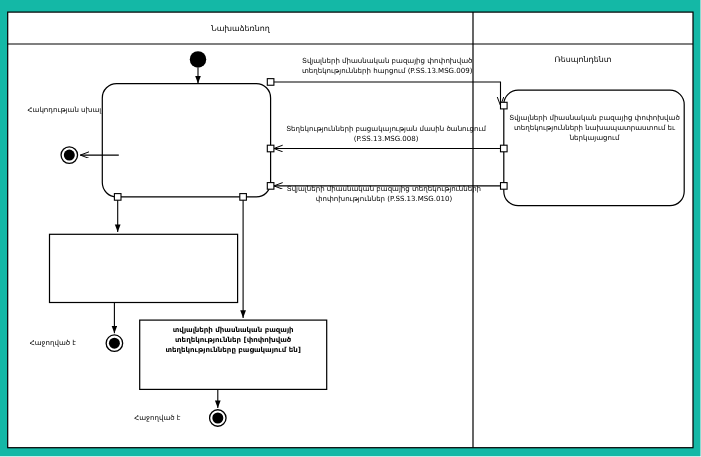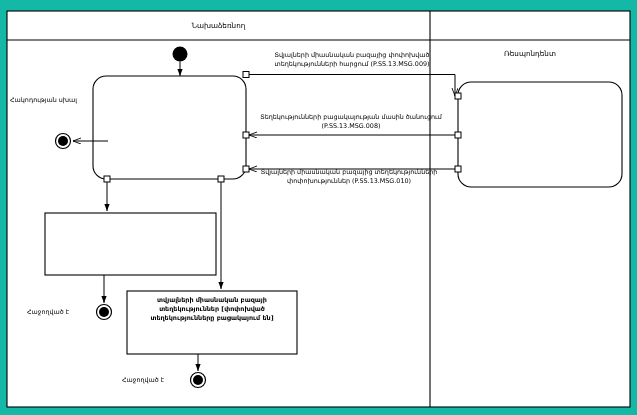--- a/index.html
+++ b/index.html
@@ -112,28 +112,29 @@
 
     <line x1="198" y1="354" x2="198" y2="371" stroke="#000" stroke-width="1" marker-end="url(#arrowSolid)"></line>
     <circle cx="198" cy="380" r="7.5" fill="#ffffff" stroke="#000" stroke-width="1.2"></circle>
     <circle cx="198" cy="380" r="5" fill="#000"></circle>
   </svg>
 
   <div class="hdr" style="left:7px; top:21px; width:423px;">Նախաձեռնող</div>
   <div class="hdr" style="left:430px; top:21px; width:200px;margin-top:28px;">Ռեսպոնդենտ</div>
 
 
+  <div class="act-text" style="left:462px; top:103px; width:157px;">Տվյալների միասնական բազայից փոփոխված տեղեկությունների նախապատրաստում եւ ներկայացում</div>
 
   <div class="lbl" style="left:243px; top:51px; width:218px;">Տվյալների միասնական բազայից փոփոխված տեղեկությունների հարցում (P.SS.13.MSG.009)</div>
 
   <div class="lbl" style="left:242px; top:113px; width:218px;">Տեղեկությունների բացակայության մասին ծանուցում (P.SS.13.MSG.008)</div>
 
   <div class="lbl" style="left:240px; top:168px; width:218px;">Տվյալների միասնական բազայից տեղեկությունների փոփոխություններ (P.SS.13.MSG.010)</div>
 
-  <div class="lbl left" style="left:10px; top:96px; width:82px;">Հակոդության սխալ</div>
+  <div class="lbl left" style="left:10px; top:96px; width:82px;text-align:right;">Հակոդության սխալ</div>
 
 
   <div class="act-text" style="left:131px; top:296px; width:162px;font-weight:bold;">տվյալների միասնական բազայի տեղեկություններ [փոփոխված տեղեկությունները բացակայում են]</div>
 
   <div class="lbl left" style="left:27px; top:308px; width:64px;">Հաջողված է</div>
 
   <div class="lbl left" style="left:122px; top:376px; width:64px;">Հաջողված է</div>
 
 </div>
 

